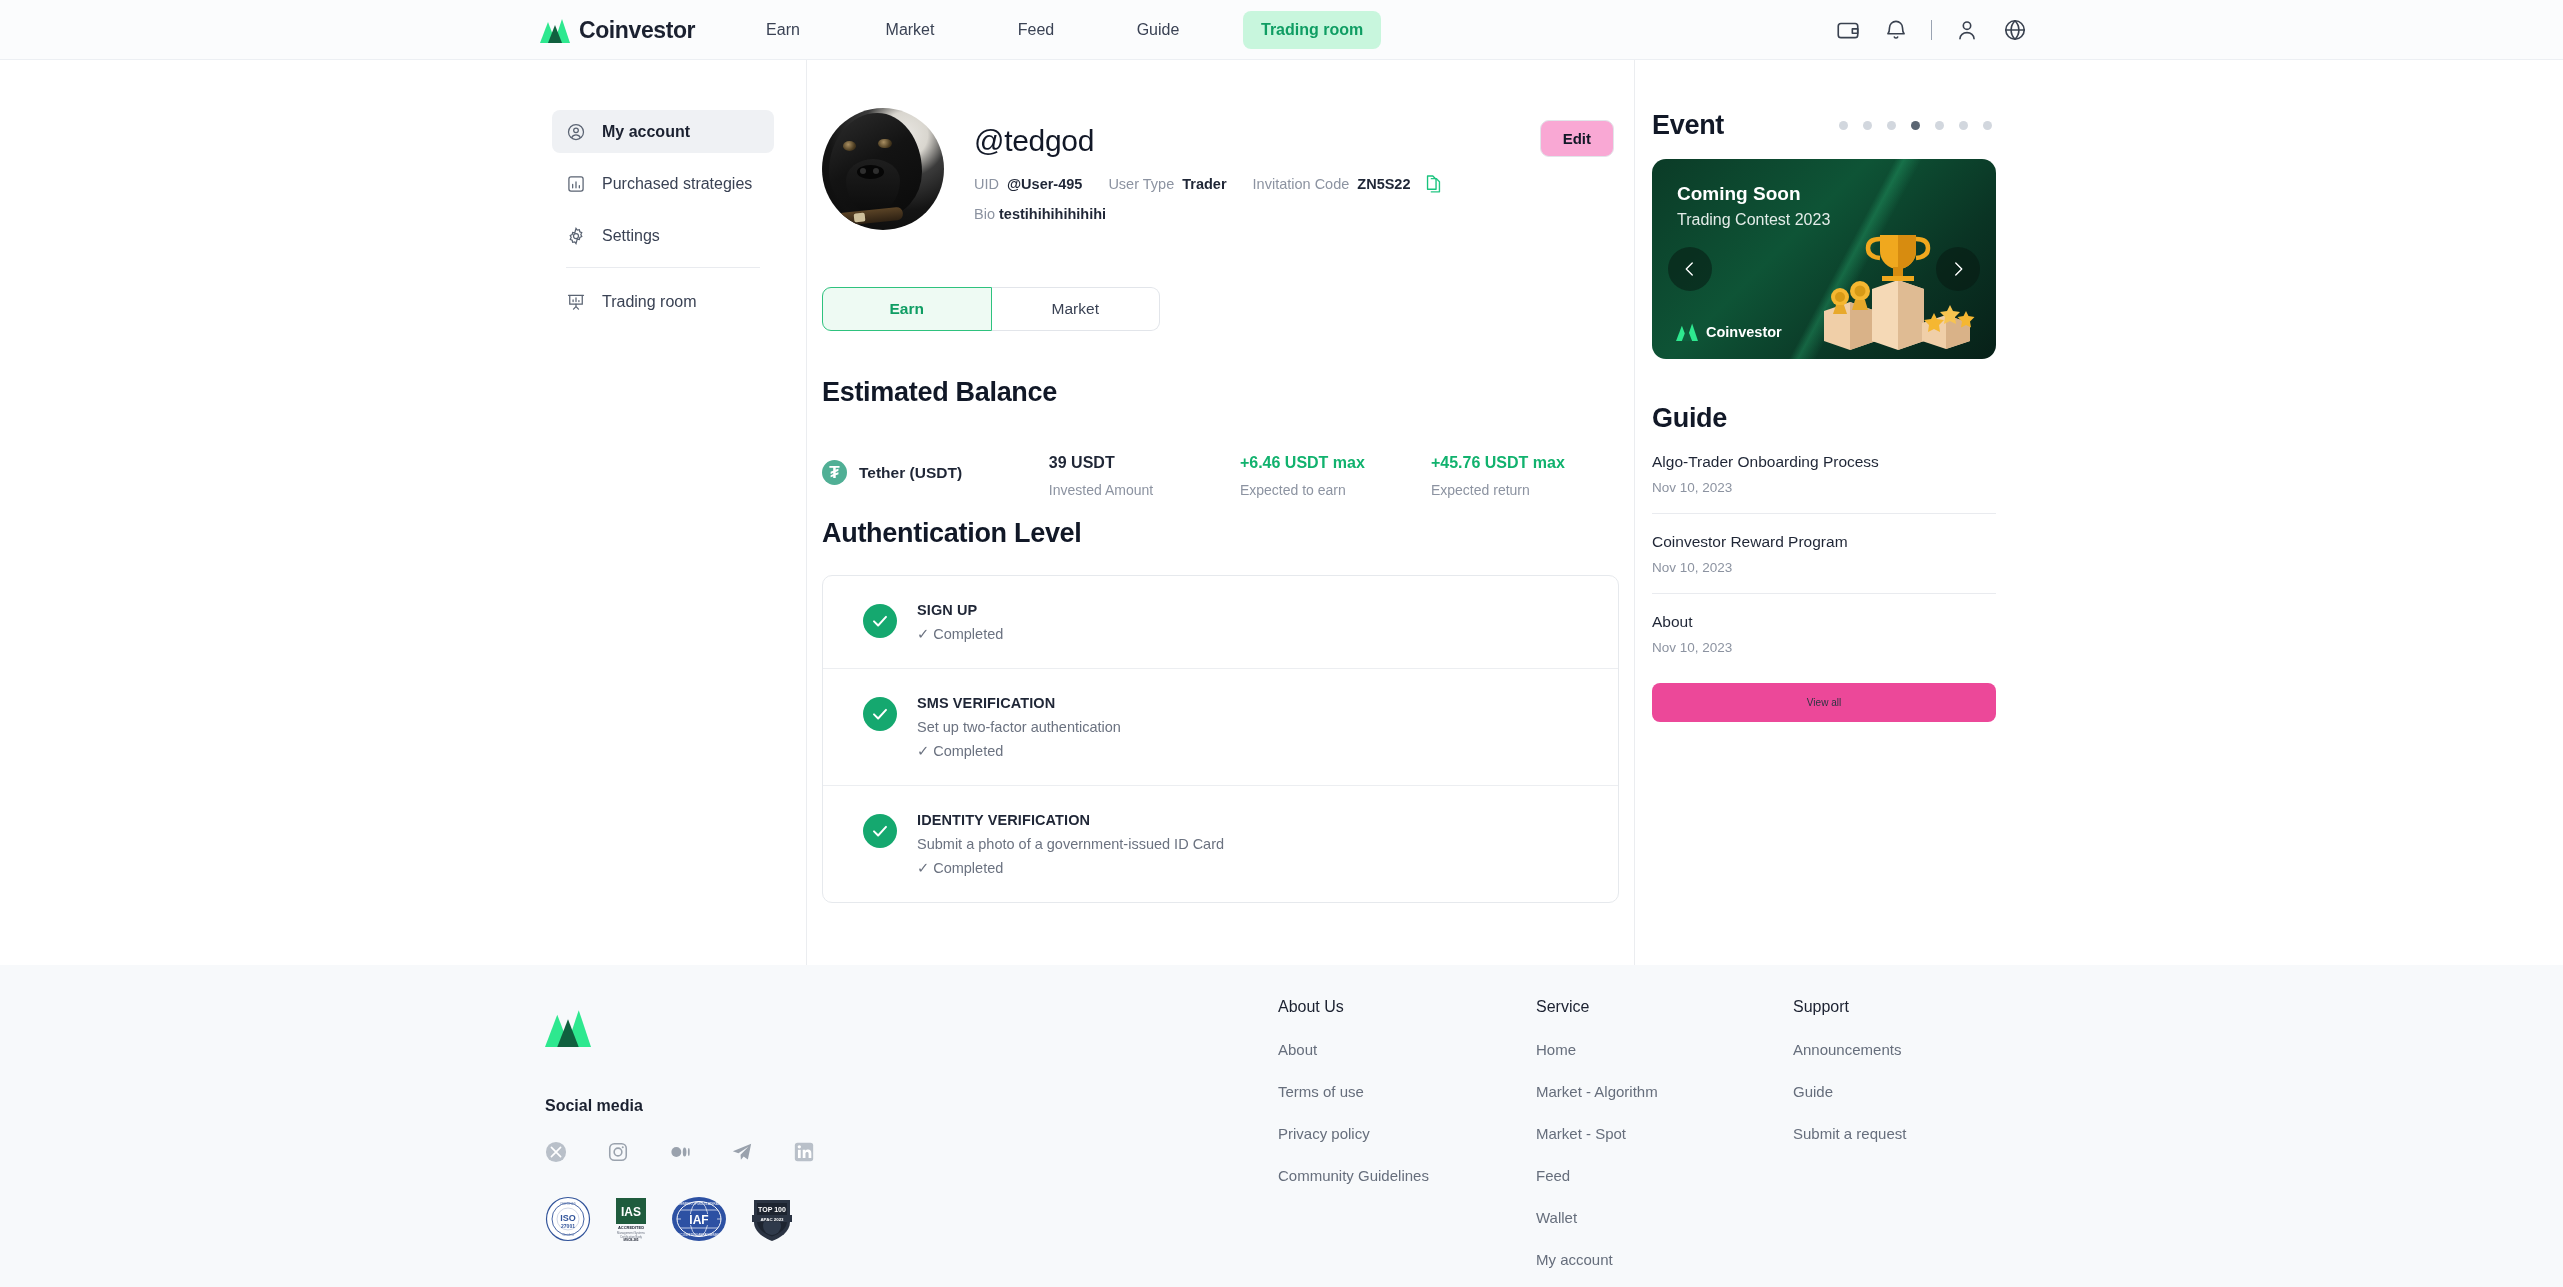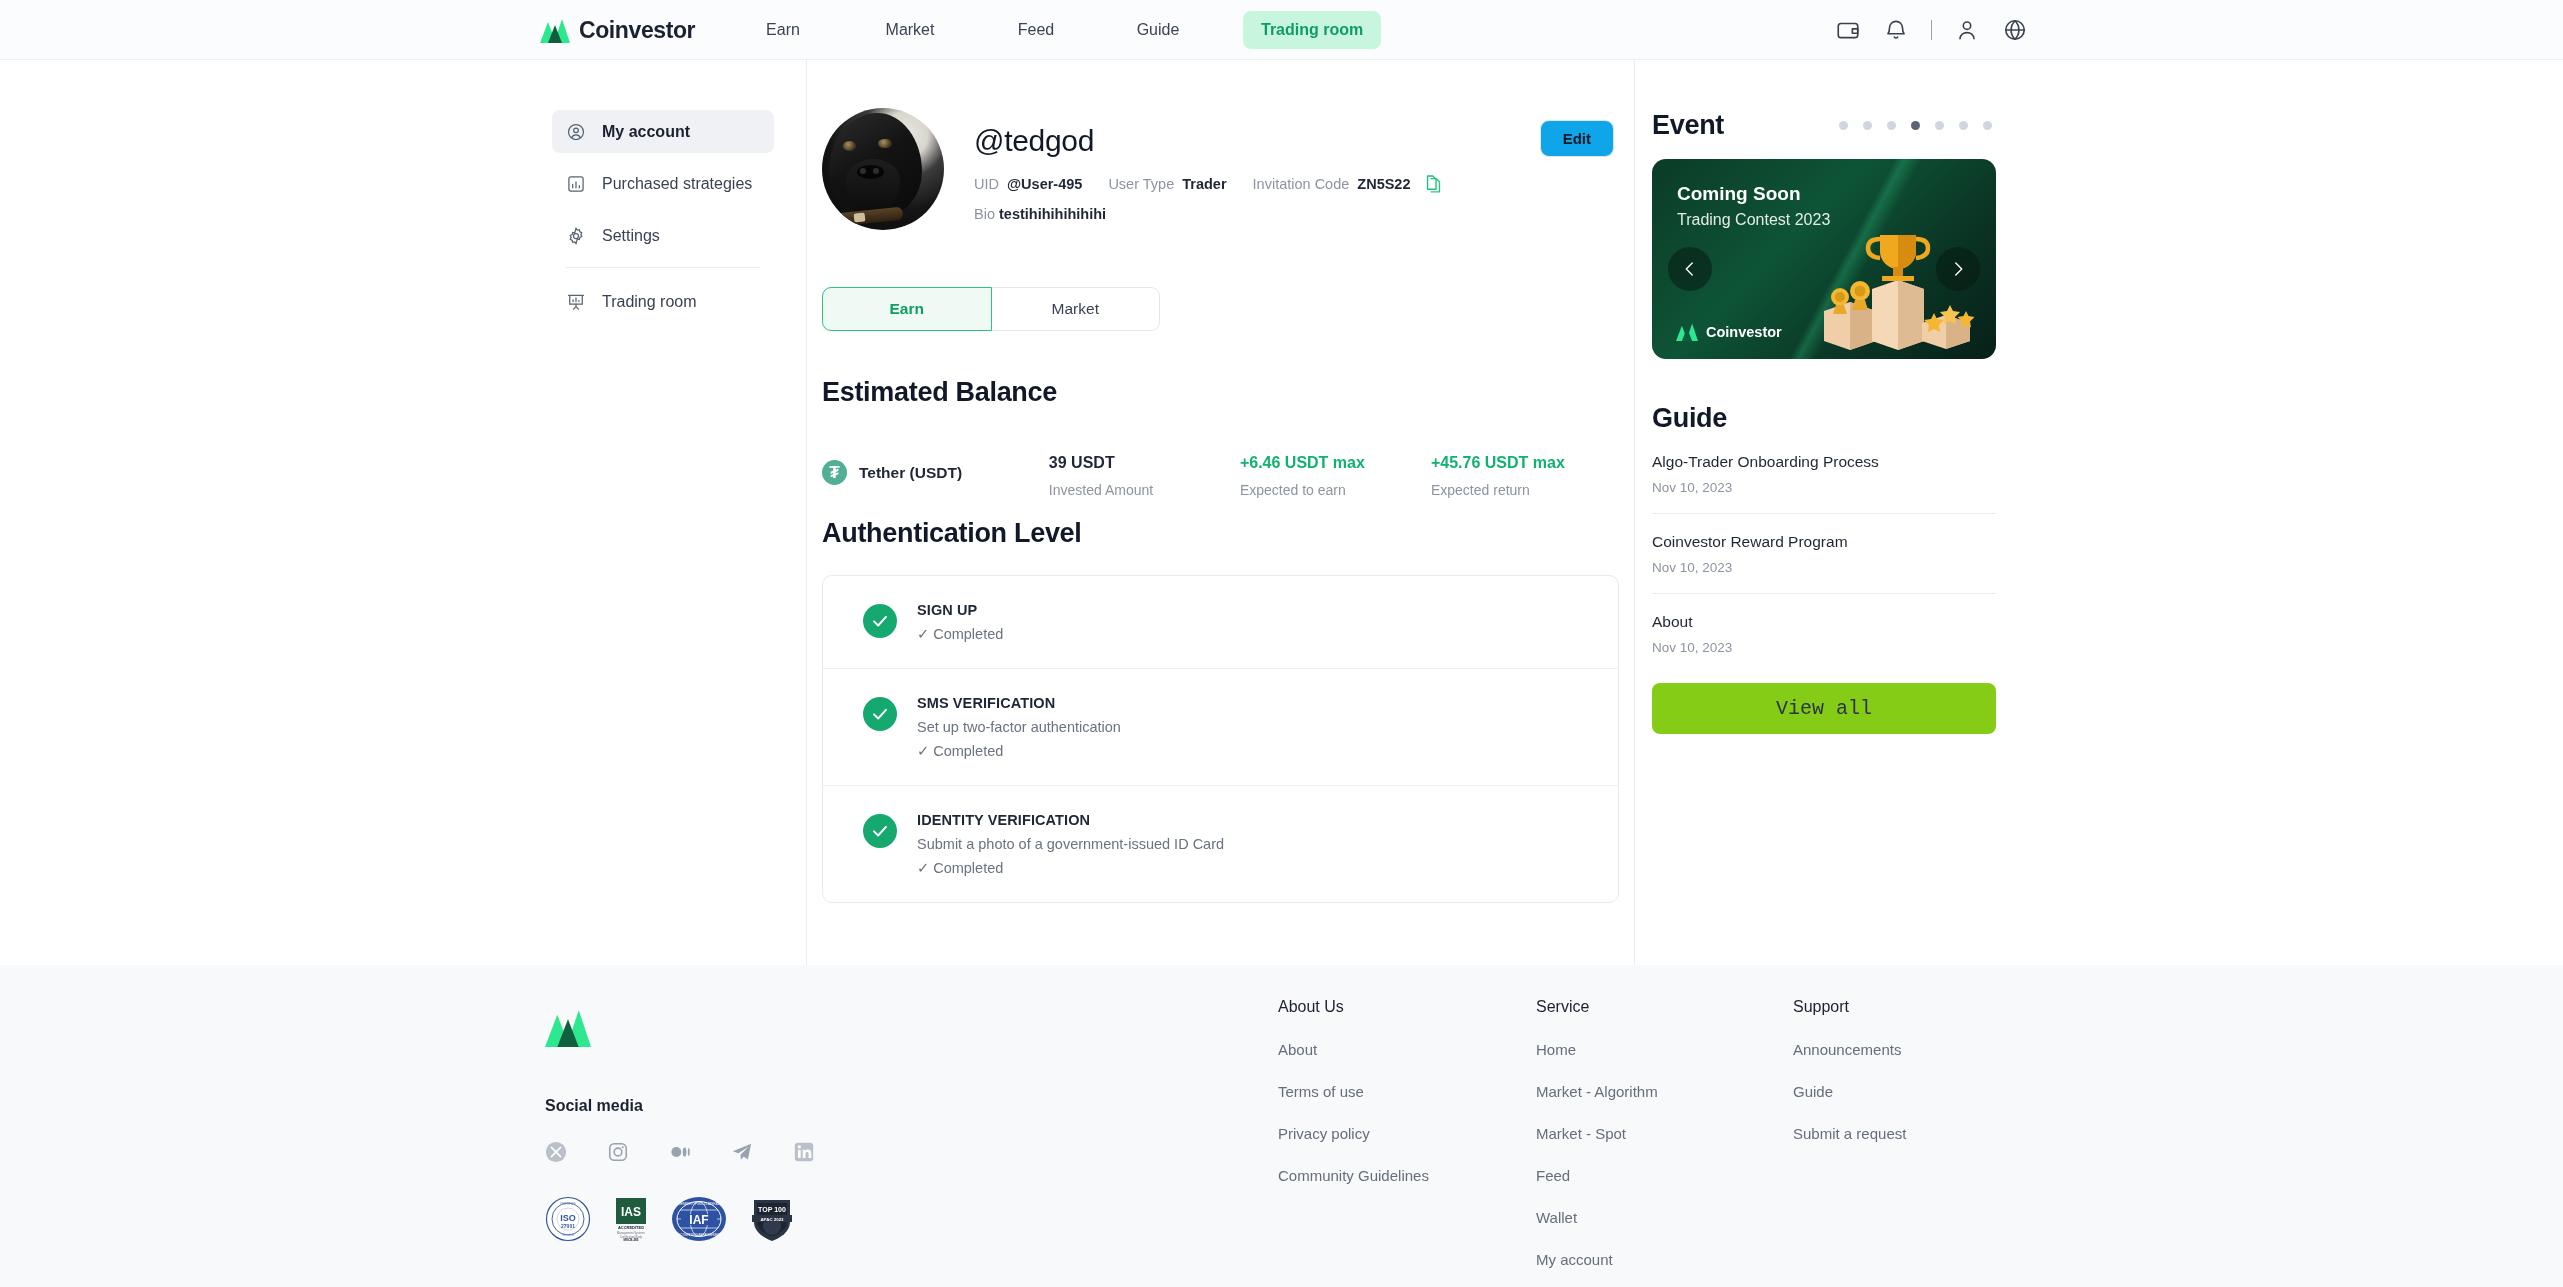--- a/index.html
+++ b/index.html
@@ -101,21 +101,21 @@
   .pinfo { margin-left: 30px; padding-top: 16px; }
   .handle { font-size: 30px; font-weight: 400; color: #121827; letter-spacing:-0.3px; }
   .meta-row { display: flex; align-items: center; gap: 8px; margin-top: 16px; font-size: 14.5px; }
   .meta-lbl { color: #8c93a1; }
   .meta-val { color: #1f2636; font-weight: 700; }
   .meta-gap { width: 10px; }
   .copy-icon { width: 17px; height: 19px; margin-left: 6px; cursor:pointer; display:block; color:#18c37d; }
   .bio-row { margin-top: 13px; font-size: 14.5px; }
   .edit-btn {
     position: absolute; right: 8px; top: 60px;
-    border: 1px solid #e2e5ea; background:#0ea5e9; border-radius: 9px;
+    border: 1px solid #e2e5ea; background:#f9a8d4; border-radius: 9px;
     padding: 9px 22px; font-size: 15px; font-weight: 700; color:#111827; cursor:pointer;
     font-family: "Liberation Sans", sans-serif;
   }
 
   
   .tabs { display:flex; margin-top: 57px; width: 338px; }
   .tab {
     flex: 1; text-align:center; padding: 12px 0; font-size: 15.5px;
     border: 1px solid #e2e5ea; cursor:pointer; color:#3a4254; background:#fff;
   }
@@ -178,22 +178,22 @@
   .ev-brand { position:absolute; left: 24px; bottom: 18px; display:flex; align-items:center; gap:8px; }
   .ev-brand-txt { font-size: 14.5px; font-weight:700; color:#fff; }
   .ev-art { position:absolute; right: 18px; bottom: 8px; width: 168px; height: 132px; }
 
   .guide-title { margin-top: 44px; }
   .guide-item { padding: 19px 0 18px 0; cursor:pointer; }
   .guide-item + .guide-item { border-top: 1px solid #e9ebef; }
   .guide-name { font-size: 15.5px; color:#1f2636; }
   .guide-date { font-size: 13.5px; color:#8c93a1; margin-top: 9px; }
   .viewall {
-    margin-top: 10px; width: 100%; background:#84cc16; border:none; border-radius:8px;
-    padding: 14px 0; font-size: 20px; color:#2c3442; cursor:pointer; font-family:Liberation Mono, monospace;
+    margin-top: 10px; width: 100%; background:#ec4899; border:none; border-radius:8px;
+    padding: 14px 0; font-size: 10px; color:#2c3442; cursor:pointer; font-family:Liberation Sans, sans-serif;
   }
 
   
   .footer {
     position:absolute; top: 965px; left:0; width: 2563px; height: 322px;
     background:#f7f9fb;
   }
   .f-left { position:absolute; left: 545px; top: 42px; width: 380px; }
   .f-logo { width: 46px; height: 40px; display:block; }
   .f-social-title { font-size: 16px; font-weight:700; color:#1b2130; margin-top: 50px; }

